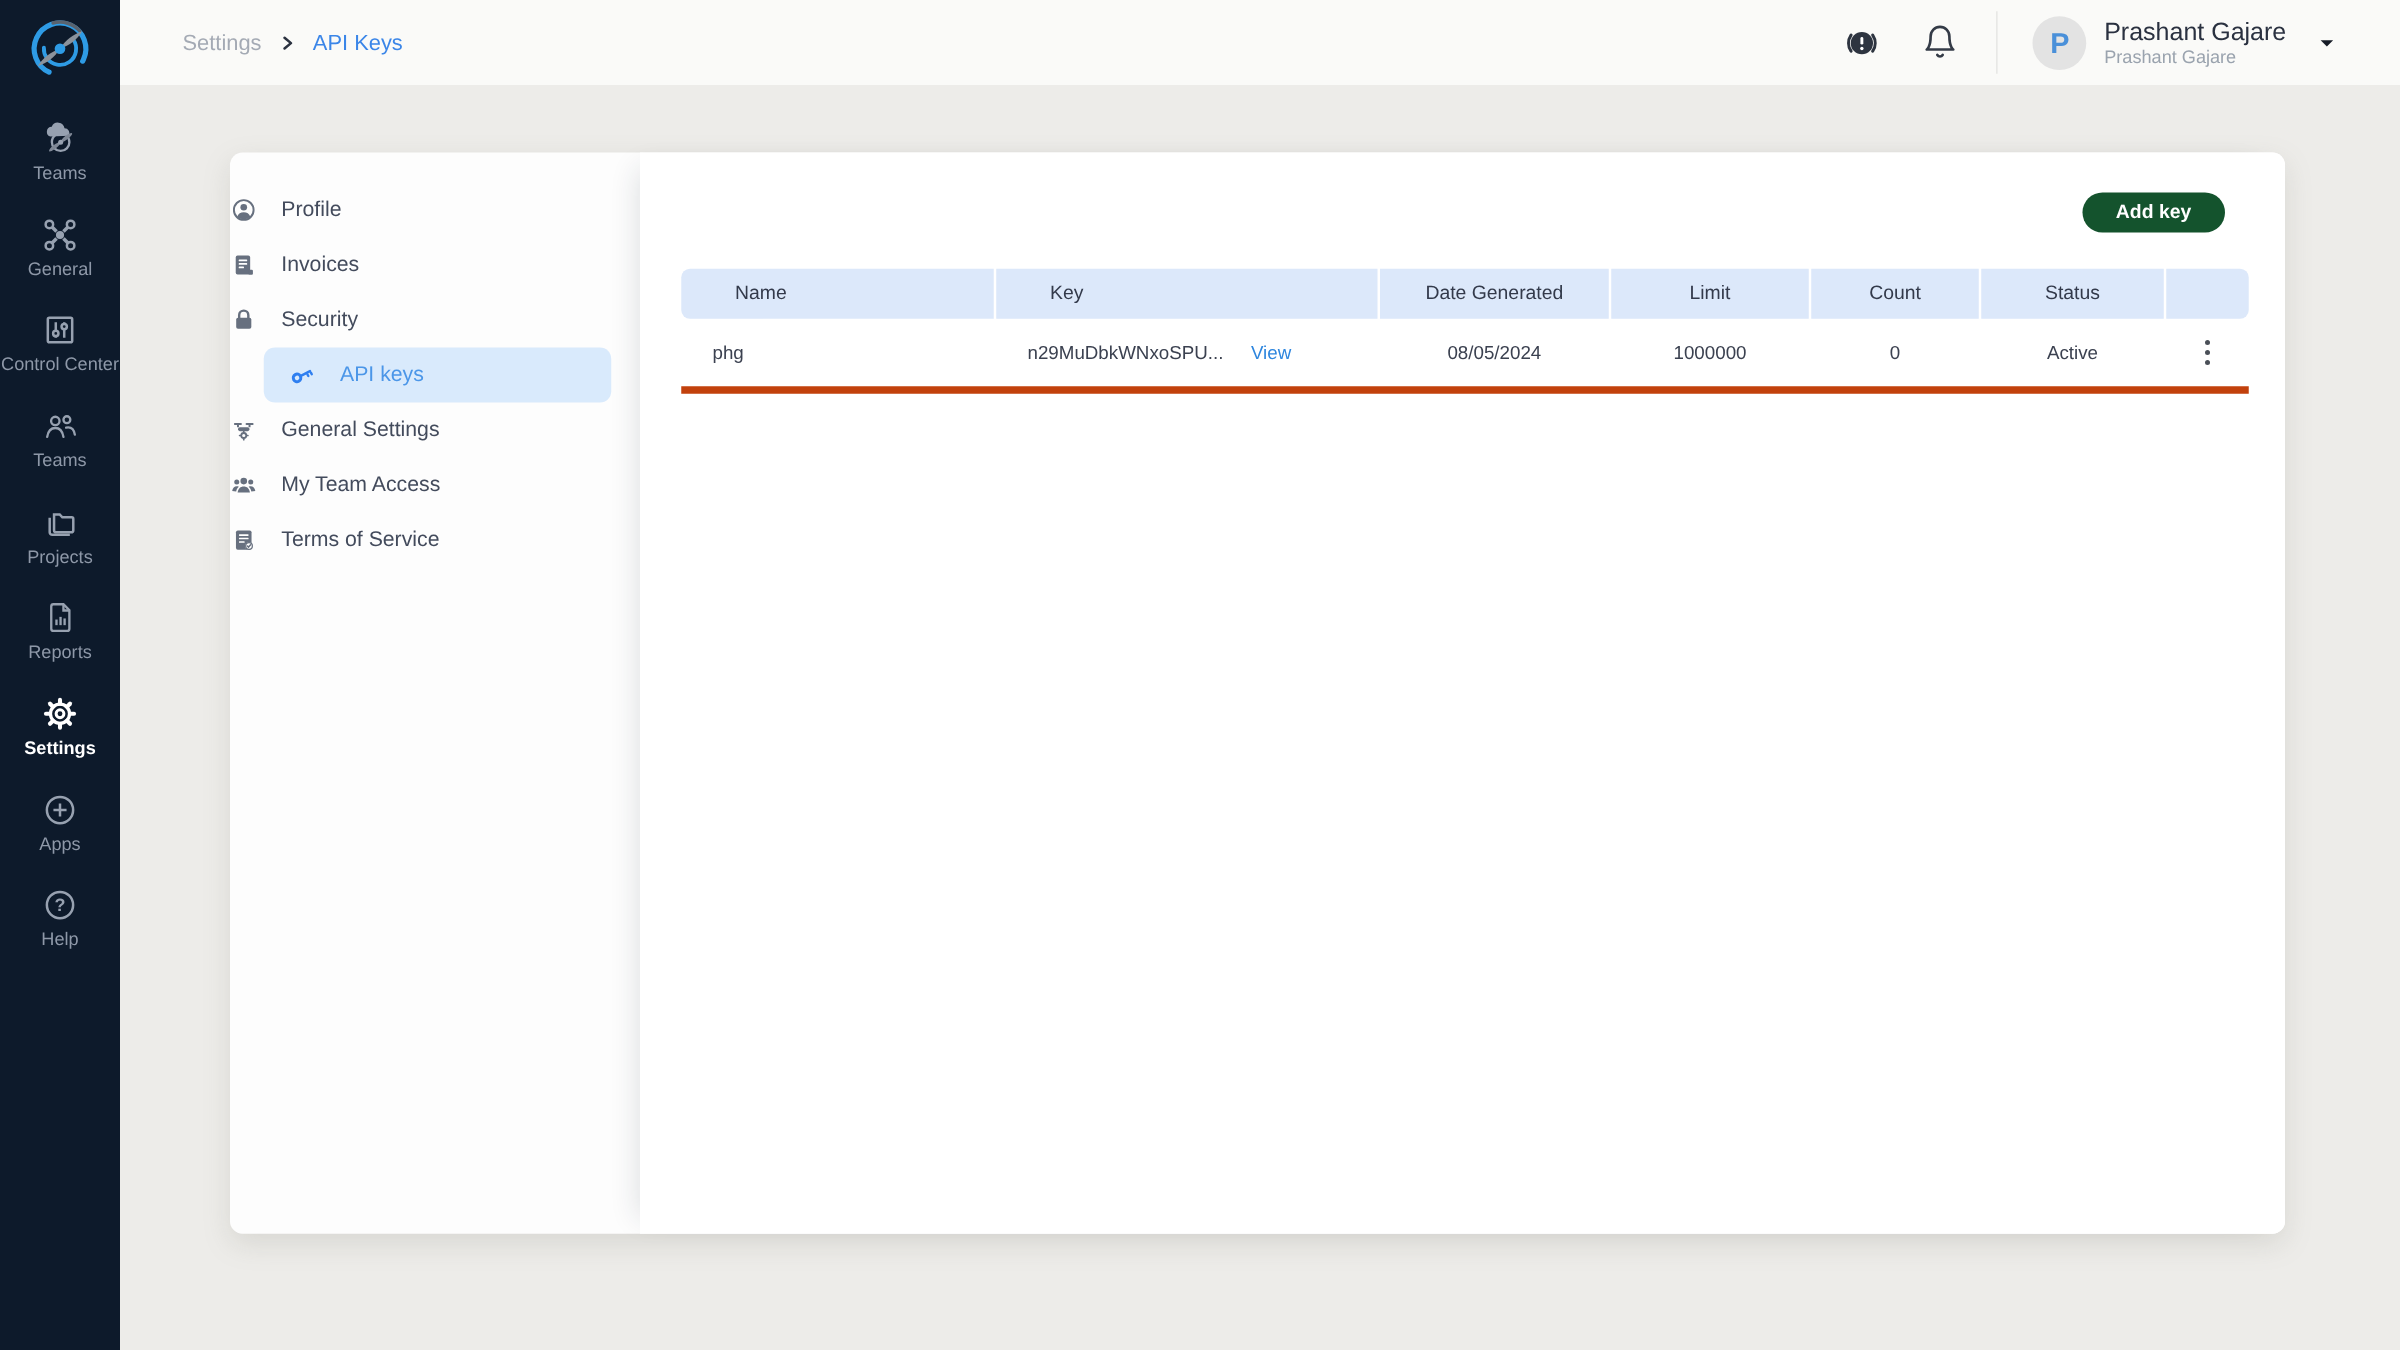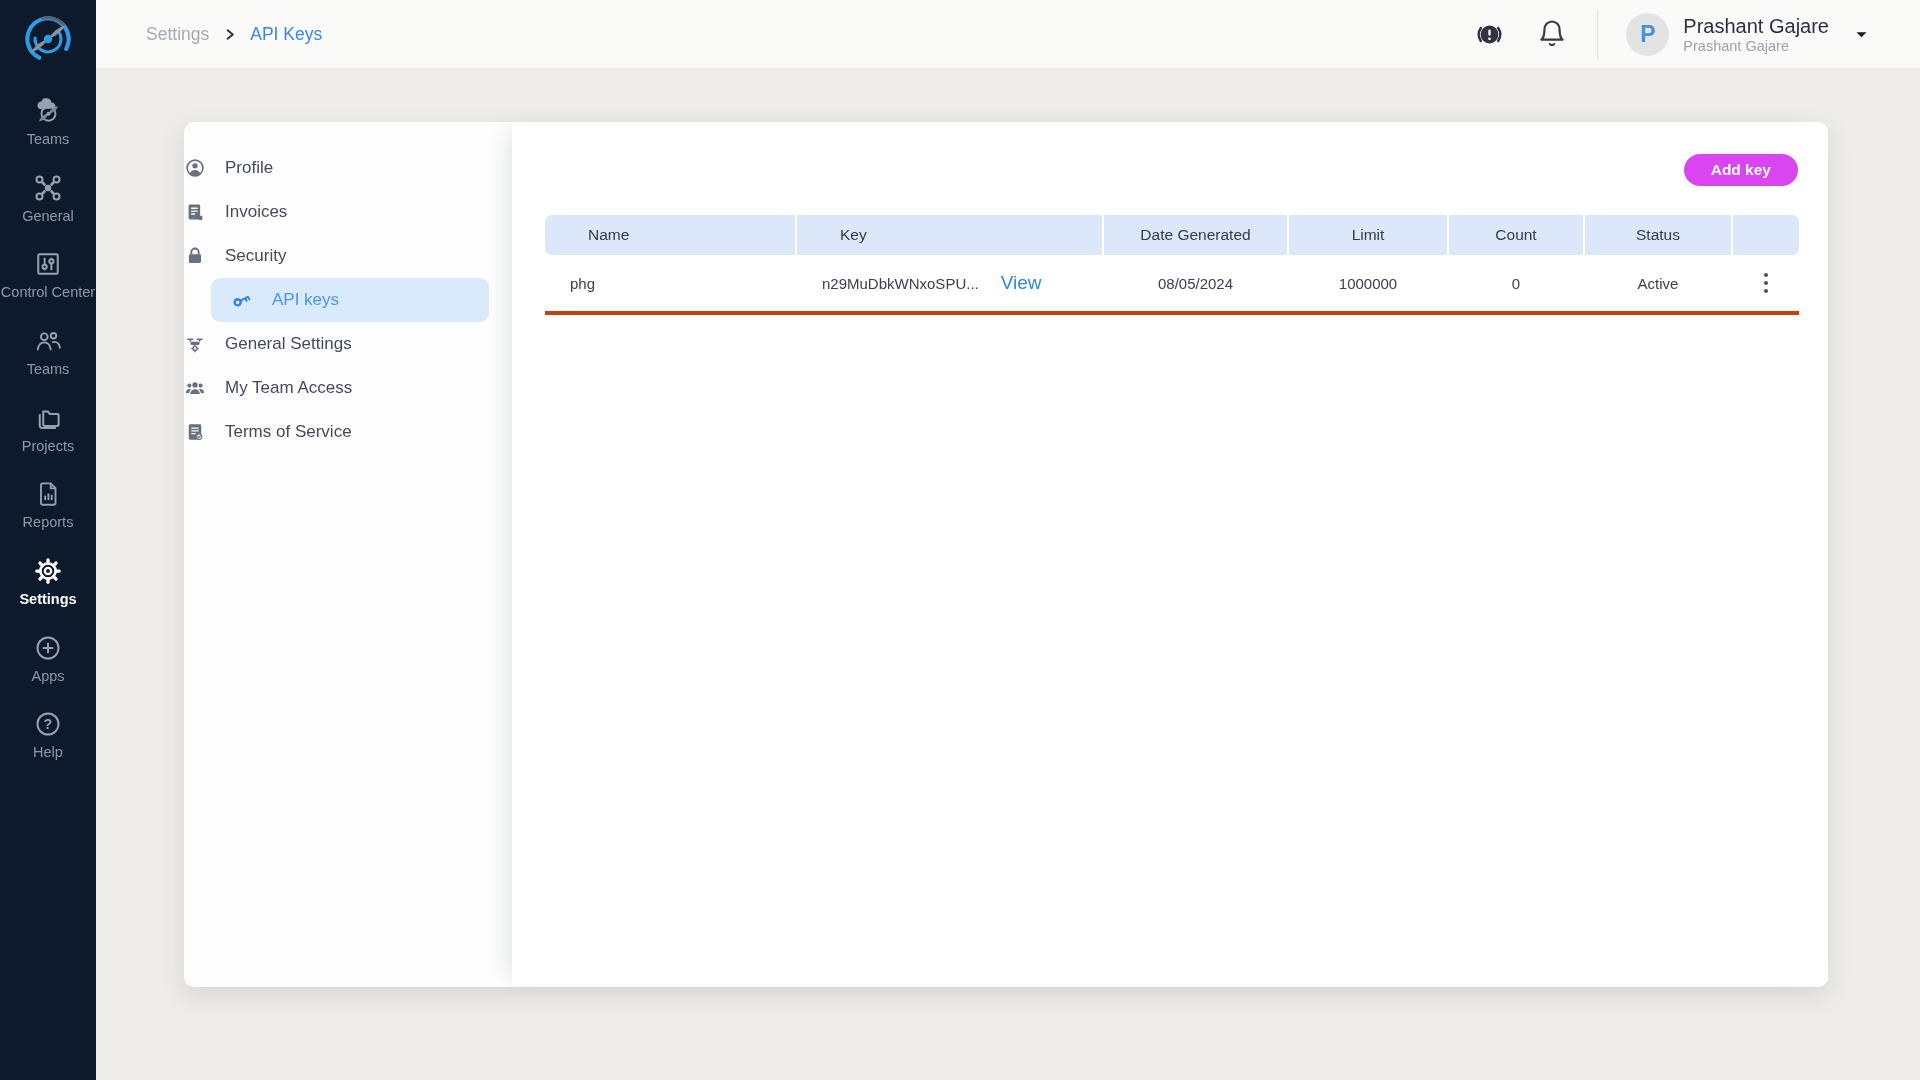--- a/index.html
+++ b/index.html
@@ -62,44 +62,44 @@
     border-radius:9px; color:#4b96e8;
   }
   .snav-item .sicon { width:22px; height:22px; flex:0 0 auto; display:flex; }
 
   
   .panel {
     position:absolute; left:328px; top:0; bottom:0; right:0; background:#ffffff;
     border-radius:0 10px 10px 0; box-shadow:-14px 0 22px -12px rgba(30,40,60,.14);
   }
   .add-key-btn {
-    position:absolute; top:32px; right:30px; height:32px; padding:0 27px;
-    background:#d946ef; color:#fff; border:none; border-radius:17px;
+    position:absolute; top:32px; right:48px; height:32px; padding:0 27px;
+    background:#14532d; color:#fff; border:none; border-radius:17px;
     font-family:inherit; font-size:15.5px; font-weight:bold; cursor:pointer;
   }
 
   
   .table { position:absolute; left:33px; right:29px; top:93px; }
   .t-head, .t-row {
     display:grid; grid-template-columns:250px 305px 183px 158px 134px 146px 1fr;
     column-gap:2px; align-items:center;
   }
   .t-head { height:40px; }
   .t-head .hcell {
     background:#dce8fa; height:40px; display:flex; align-items:center; justify-content:center;
     font-size:15.5px; color:#333a4b; font-weight:500;
   }
   .t-head .hcell.left { justify-content:flex-start; padding-left:43px; }
   .t-head .hcell:first-child { border-radius:7px 0 0 7px; }
   .t-head .hcell:last-child { border-radius:0 7px 7px 0; }
-  .t-row { height:60px; border-bottom:4px solid #c2410c; background:#fff; font-size:15px; color:#3b4150; }
+  .t-row { height:60px; border-bottom:6px solid #c2410c; background:#fff; font-size:15px; color:#3b4150; }
   .t-row .cell { display:flex; align-items:center; justify-content:center; }
   .t-row .cell.left { justify-content:flex-start; padding-left:25px; }
   .key-cell { gap:22px; }
-  .view-link { color:#2e86de; font-size:19px; font-weight:500; cursor:pointer; }
+  .view-link { color:#2e86de; font-size:15px; font-weight:500; cursor:pointer; }
   .dots { display:flex; flex-direction:column; gap:3.5px; cursor:pointer; padding:6px; }
   .dots span { width:4.2px; height:4.2px; border-radius:50%; background:#4a4f57; }
 </style>
 </head>
 <body>
 
 <aside class="sidebar">
   <div class="logo">
     <svg viewBox="0 0 48 48" width="62" height="62">
       <circle cx="24" cy="24" r="16" fill="none" stroke="#2e9be5" stroke-width="3.2" stroke-linecap="round" stroke-dasharray="76 24" transform="rotate(115 24 24)"></circle>

